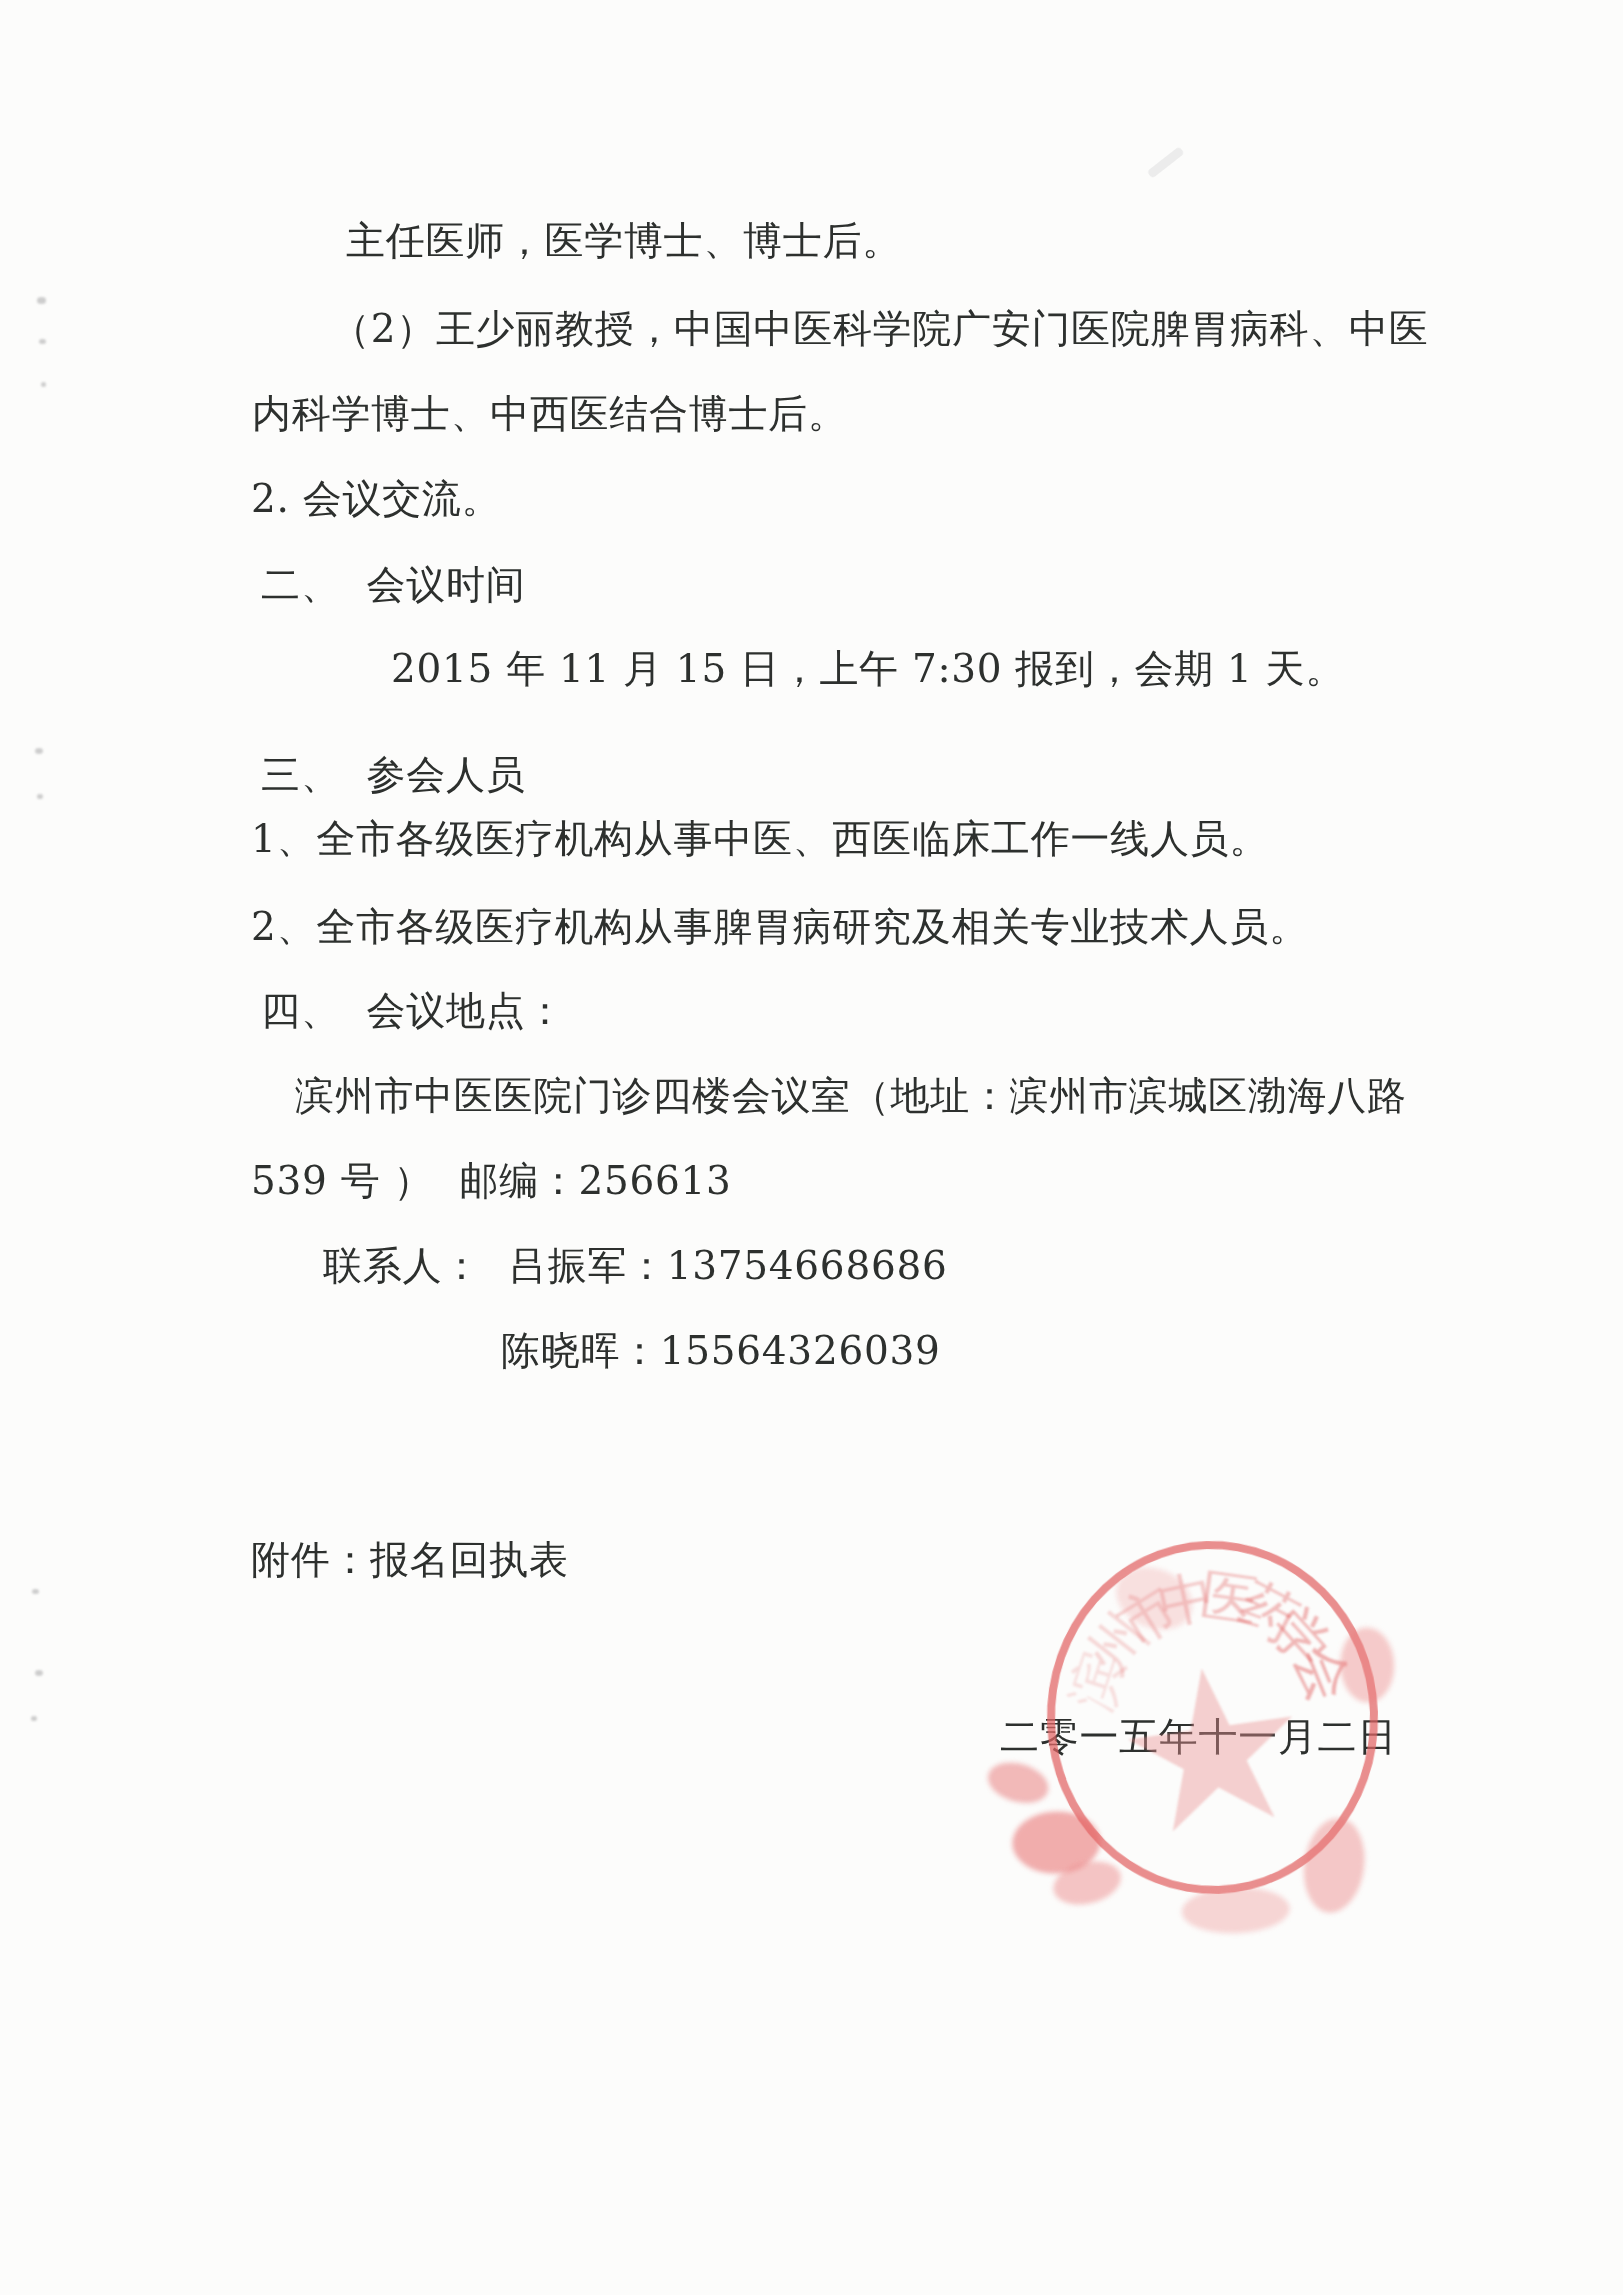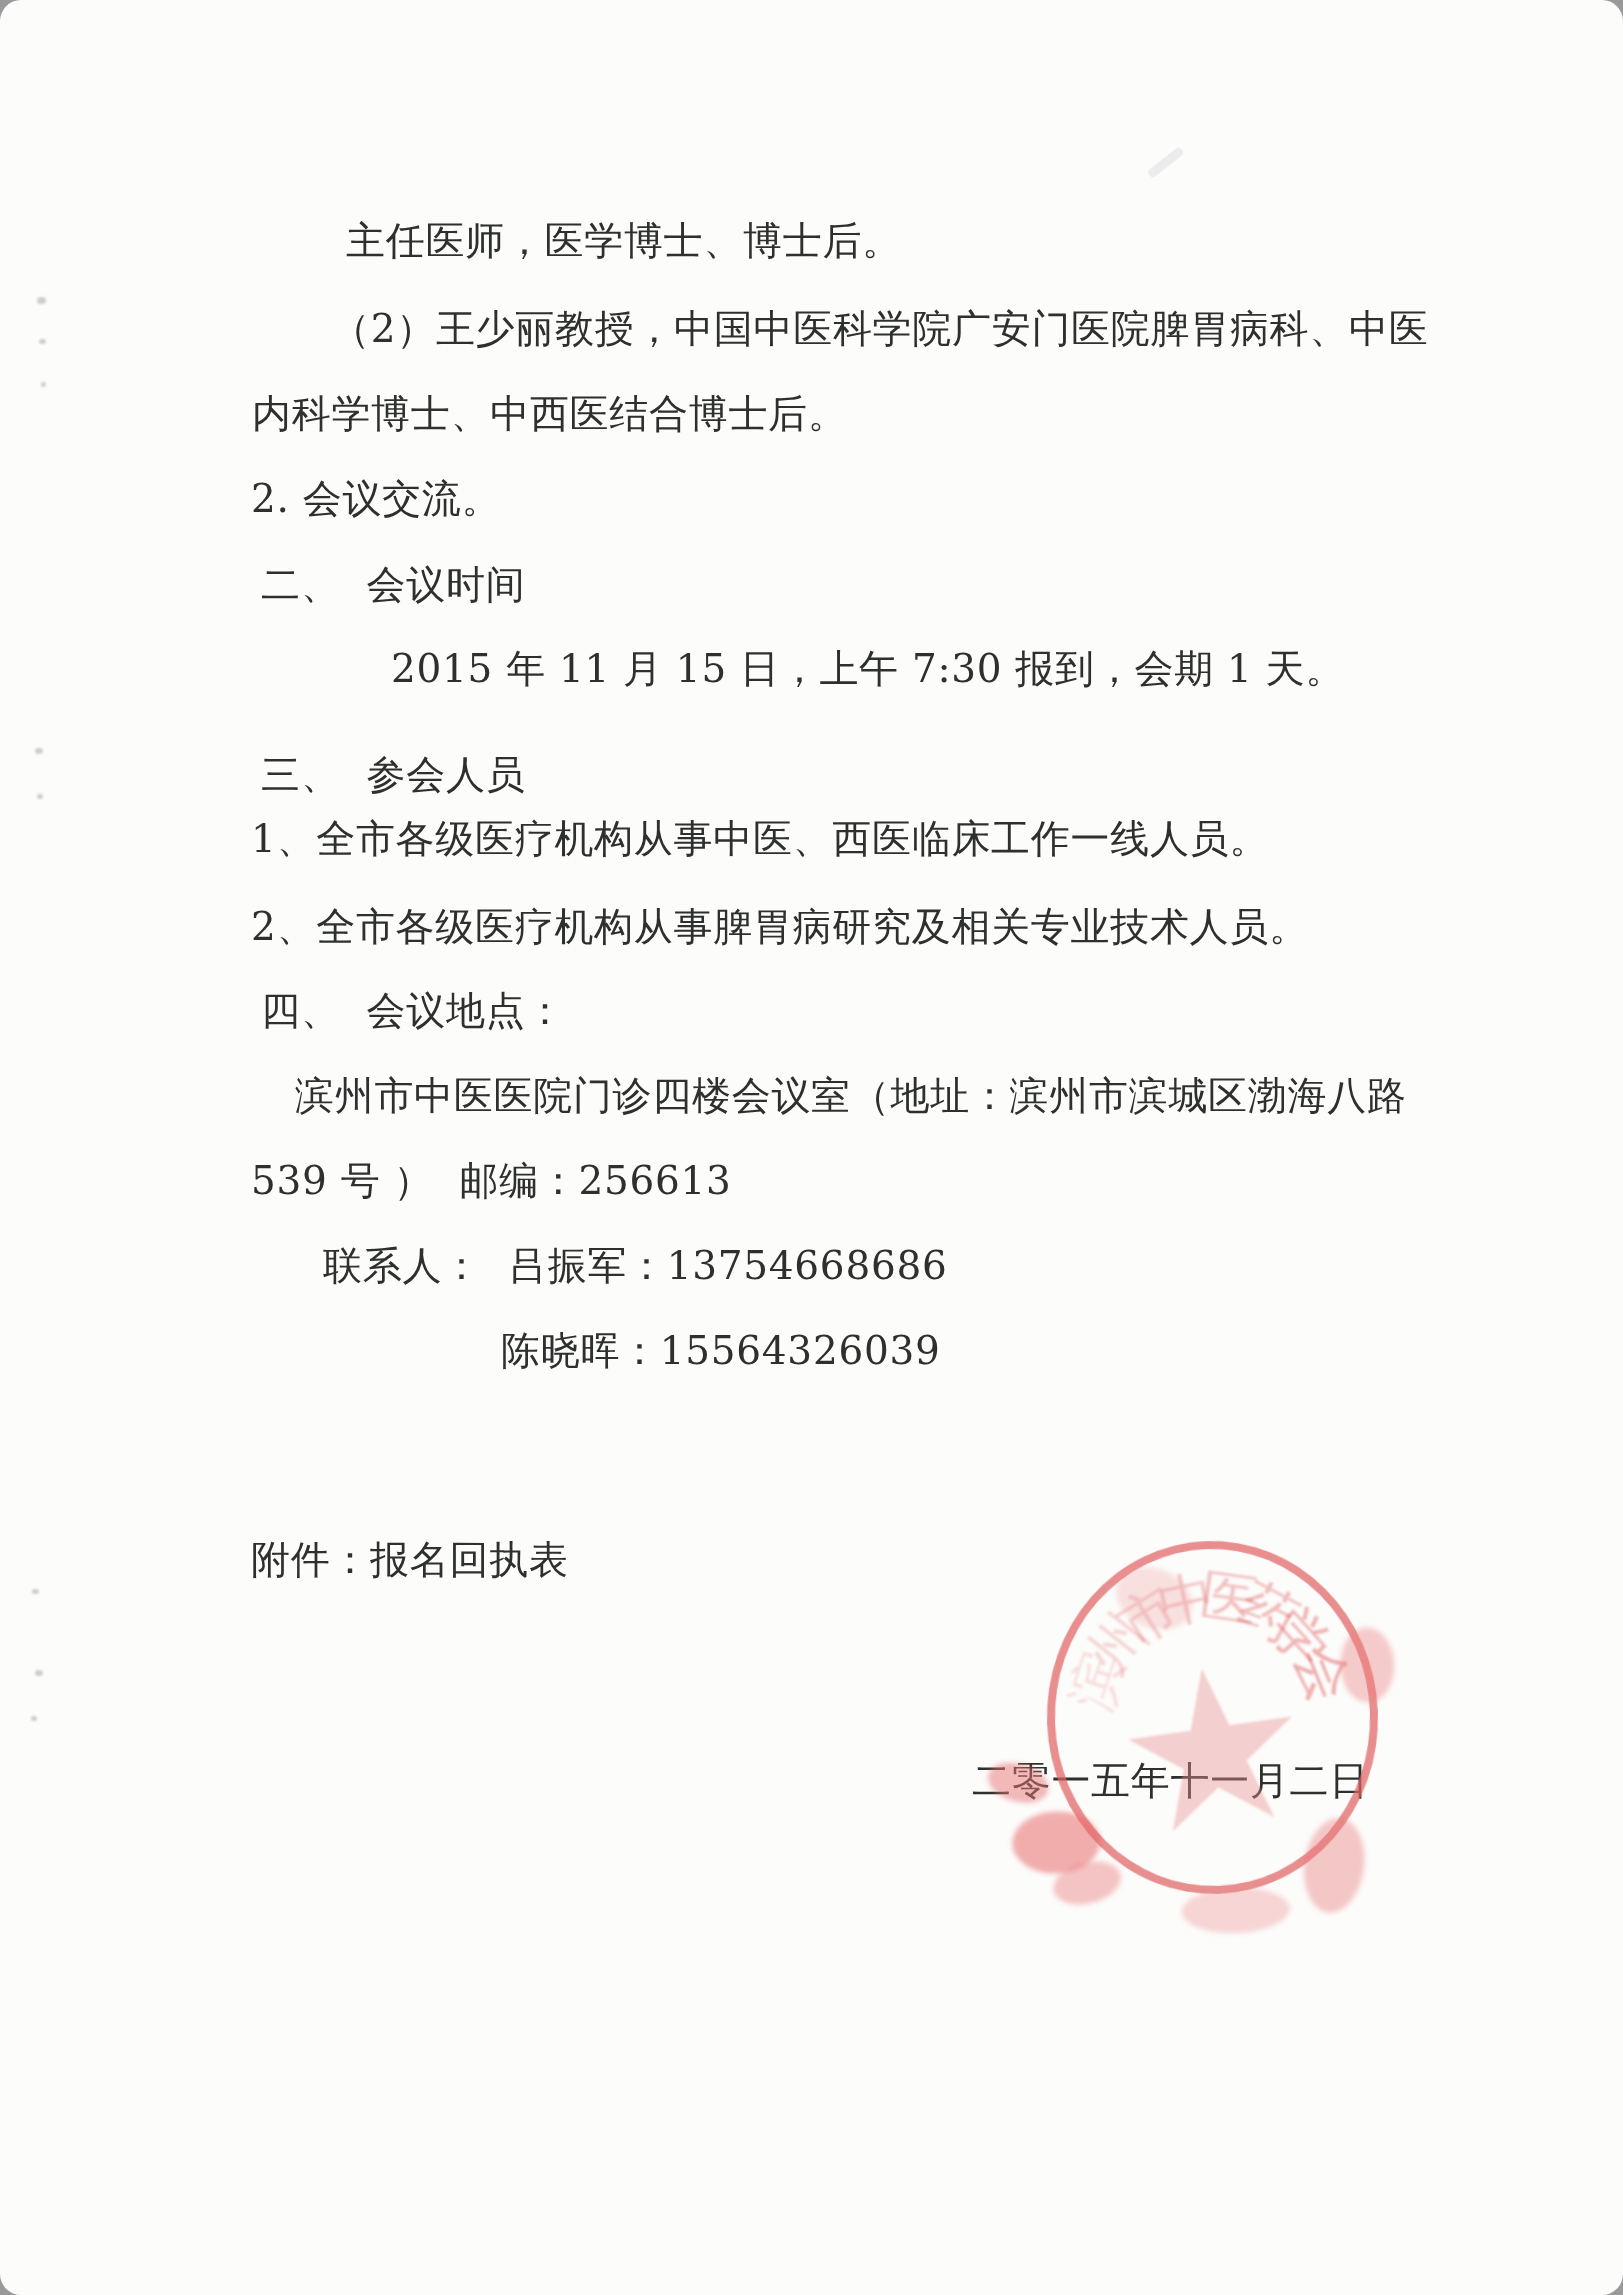--- a/index.html
+++ b/index.html
@@ -2,21 +2,20 @@
 <html style="font-size:10.5px"><head>
 <meta charset="utf-8">
 <style>
   html,body{margin:0;padding:0;background:#9a9a9a;}
   .page{
     position:relative;
     width:1623px;height:2295px;
     background:#fcfcfb;
     overflow:hidden;
     font-family:"DejaVu Serif","Liberation Serif",serif;
-    border-radius:21px;
   }
   
   .line{
     position:absolute;
     font-size:39px;
     line-height:42px;
     color:#2d302e;
     white-space:pre;
     letter-spacing:0.7px;
   }
@@ -36,22 +35,22 @@
   .l13{left:501px; top:1330px;}
   .l14{left:501px; top:1415px;}
   .l15{left:251px; top:1539px;}
 
   
   .sig-org{
     position:absolute;left:1054px;top:1622px;
     font-size:39px;color:#2d302e;white-space:pre;letter-spacing:0.7px;
   }
   .sig-date{
-    position:absolute;left:972px;top:1710px;
-    font-size:39px;color:#2d302e;white-space:pre;letter-spacing:0.7px;margin-top:44px;
+    position:absolute;left:1000px;top:1710px;
+    font-size:39px;color:#2d302e;white-space:pre;letter-spacing:0.7px;
   }
 
   
   .seal{
     position:absolute;left:1047px;top:1541px;width:331px;height:353px;
     transform:rotate(-2deg);
   }
   .seal-ring{
     position:absolute;left:0;top:0;width:100%;height:100%;
     border:8.5px solid rgba(226,100,100,0.72);

